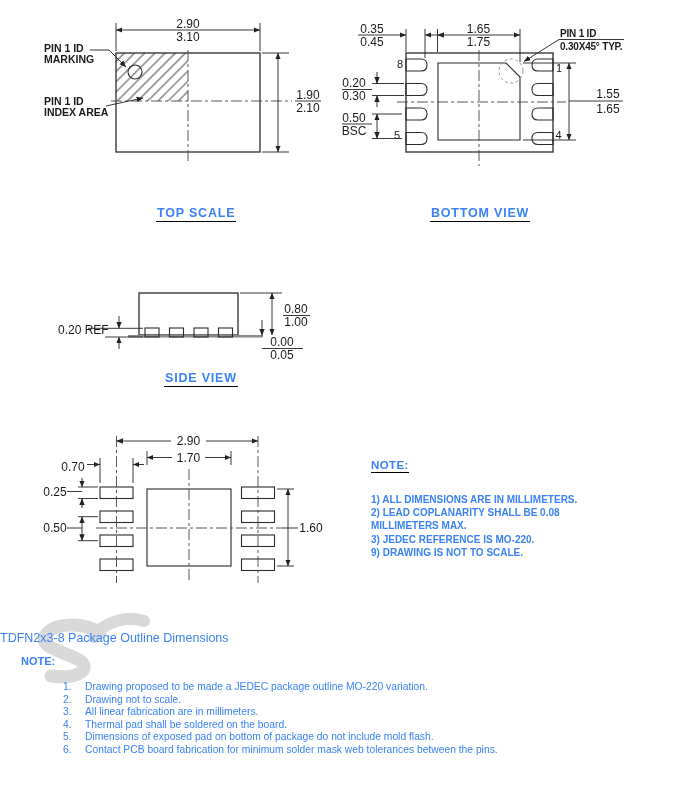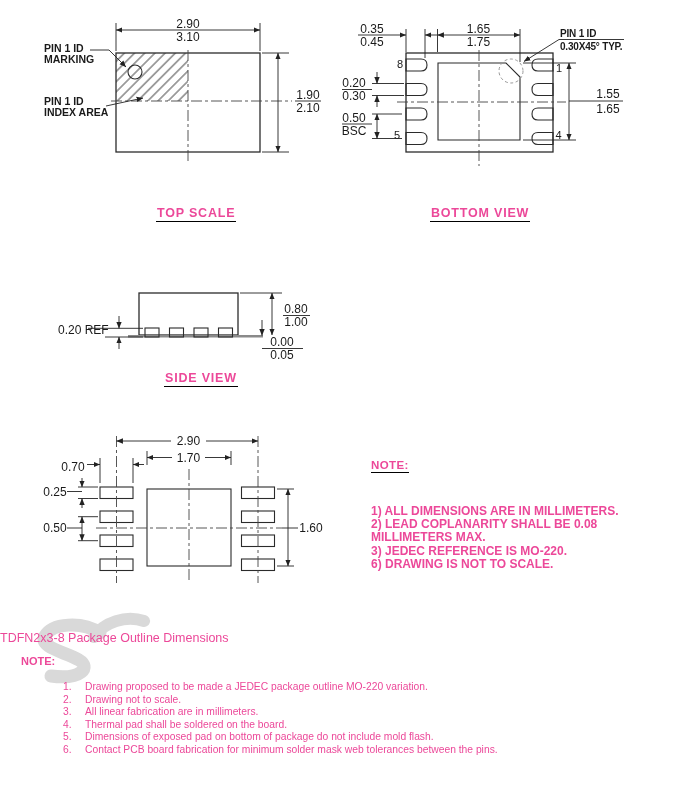--- a/index.html
+++ b/index.html
@@ -1,36 +1,36 @@
 <!DOCTYPE html>
 <html><head>
 <meta charset="utf-8">
 <style>
   html,body{margin:0;padding:0;background:#fff;}
   #page{position:relative;width:691px;height:792px;background:#fff;overflow:hidden;
-        font-family:"Liberation Sans", sans-serif;color:#ec4899;}
+        font-family:"Liberation Sans", sans-serif;color:#3b82f6;}
   .abs{position:absolute;}
   svg{position:absolute;overflow:visible;}
   svg text{font-family:"Liberation Sans", sans-serif;fill:#1a1a1a;}
   .dimtxt{font-size:12px;}
   .lbl{font-size:10.5px;font-weight:bold;}
   .callout{font-size:10px;font-weight:bold;letter-spacing:-0.2px;}
   .pinnum{font-size:11px;}
   .outline{fill:none;stroke:#2b2b2b;stroke-width:1.3;}
   .thin{fill:none;stroke:#2b2b2b;stroke-width:1.1;}
   .dim{fill:none;stroke:#222;stroke-width:0.9;}
   .cline{fill:none;stroke:#444;stroke-width:0.9;stroke-dasharray:11 3 3 3;}
   .dashc{fill:none;stroke:#999;stroke-width:1;stroke-dasharray:3 2.5;}
   .seat{stroke:#8a8a8a;stroke-width:2.4;}
   .vtitle{position:absolute;font-size:12.5px;font-weight:bold;letter-spacing:.8px;
           border-bottom:1.6px solid #000;padding:0 1px 1px 1px;white-space:nowrap;}
   #note-block{position:absolute;left:371px;top:455px;width:275px;}
   #note-heading{display:inline-block;font-size:11.5px;font-weight:bold;
                 border-bottom:1.6px solid #000;padding-bottom:1px;letter-spacing:.4px;}
-  #note-lines{margin-top:32px;font-size:12px;font-weight:bold;line-height:13.2px;}
+  #note-lines{margin-top:20px;font-size:10px;font-weight:bold;line-height:13.2px;}
   #caption{position:absolute;left:0;top:631px;width:655px;text-align:left;font-size:12.5px;}
   #footer-heading{position:absolute;left:21px;top:655px;font-size:11px;font-weight:bold;}
   #footer-items{position:absolute;left:63px;top:681px;font-size:10.3px;line-height:12.6px;}
   .fnote-row{display:flex;}
   .fnote-num{width:22px;flex:none;}
 </style>
 </head>
 <body>
 <div id="page">
 
@@ -281,21 +281,21 @@
   </g>
 </svg>
 
 <div id="note-block">
   <div id="note-heading">NOTE:</div>
   <div id="note-lines">
     <div>1) ALL DIMENSIONS ARE IN MILLIMETERS.</div>
     <div>2) LEAD COPLANARITY SHALL BE 0.08</div>
     <div>MILLIMETERS MAX.</div>
     <div>3) JEDEC REFERENCE IS MO-220.</div>
-    <div>6) DRAWING IS NOT TO SCALE.</div>
+    <div>9) DRAWING IS NOT TO SCALE.</div>
   </div>
 </div>
 
 <div id="caption">TDFN2x3-8 Package Outline Dimensions</div>
 
 <div id="footer-heading">NOTE:</div>
 <div id="footer-items">
   <div class="fnote-row">
     <div class="fnote-num">1.</div>
     <div>Drawing proposed to be made a JEDEC package outline MO-220 variation.</div>

